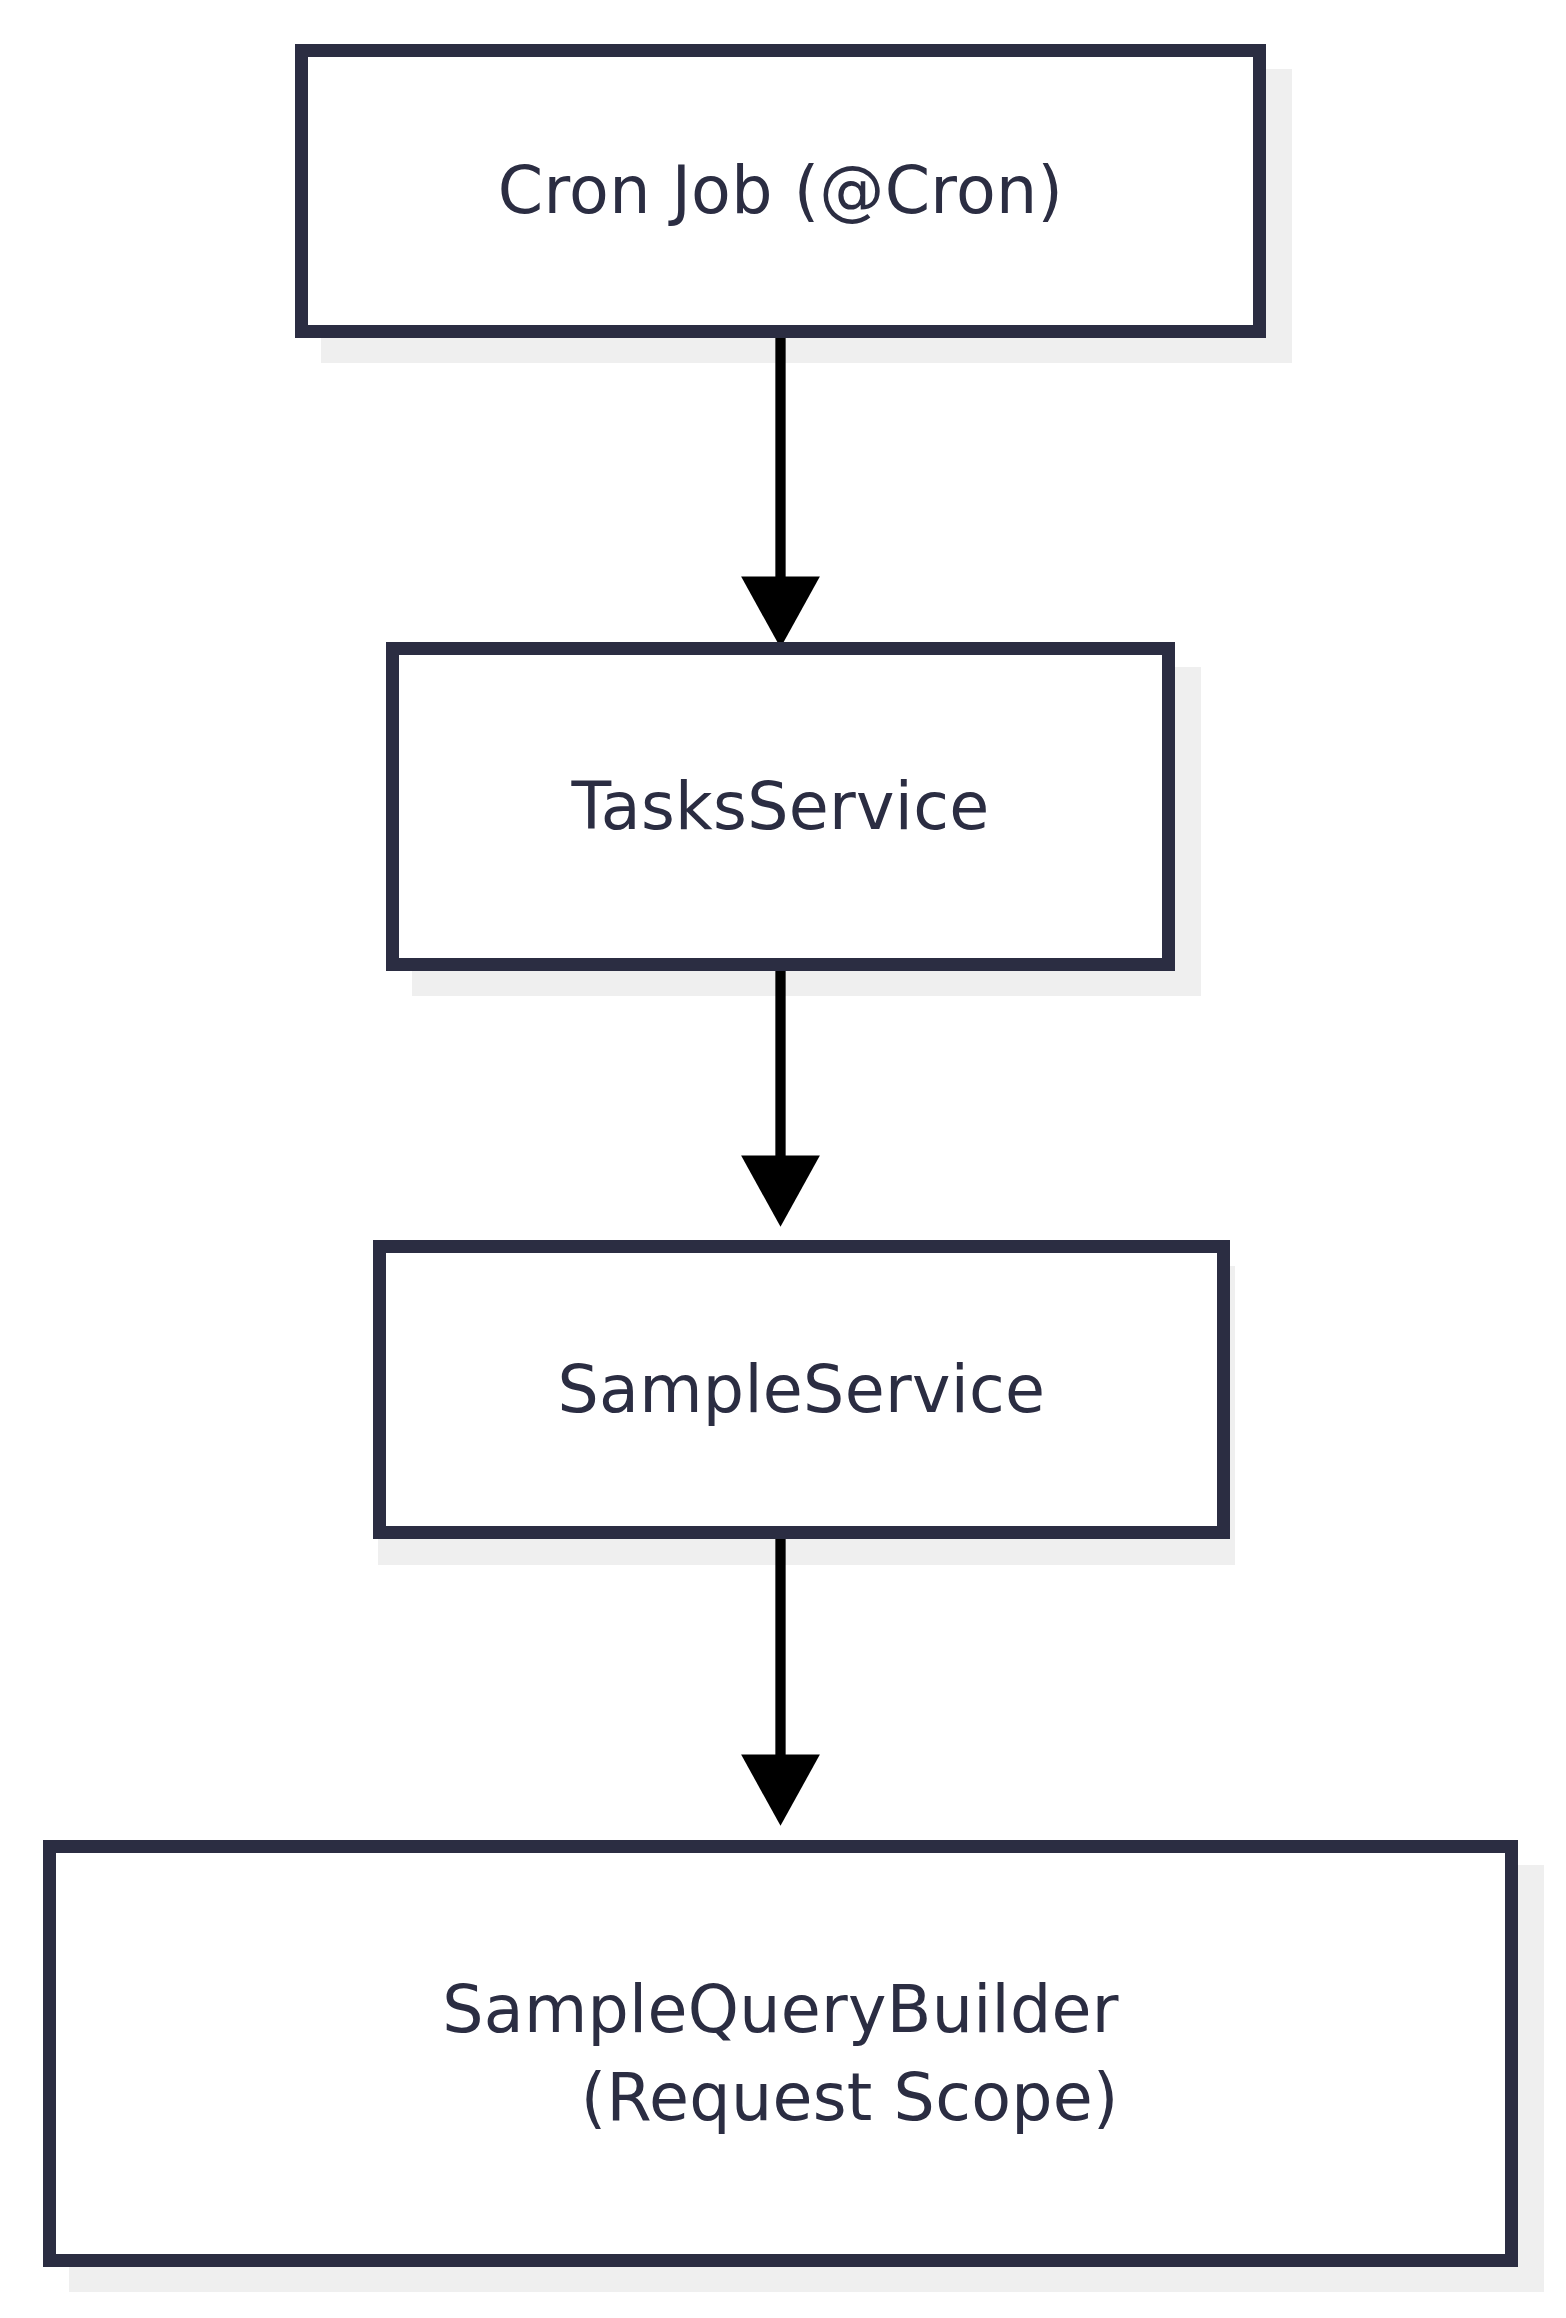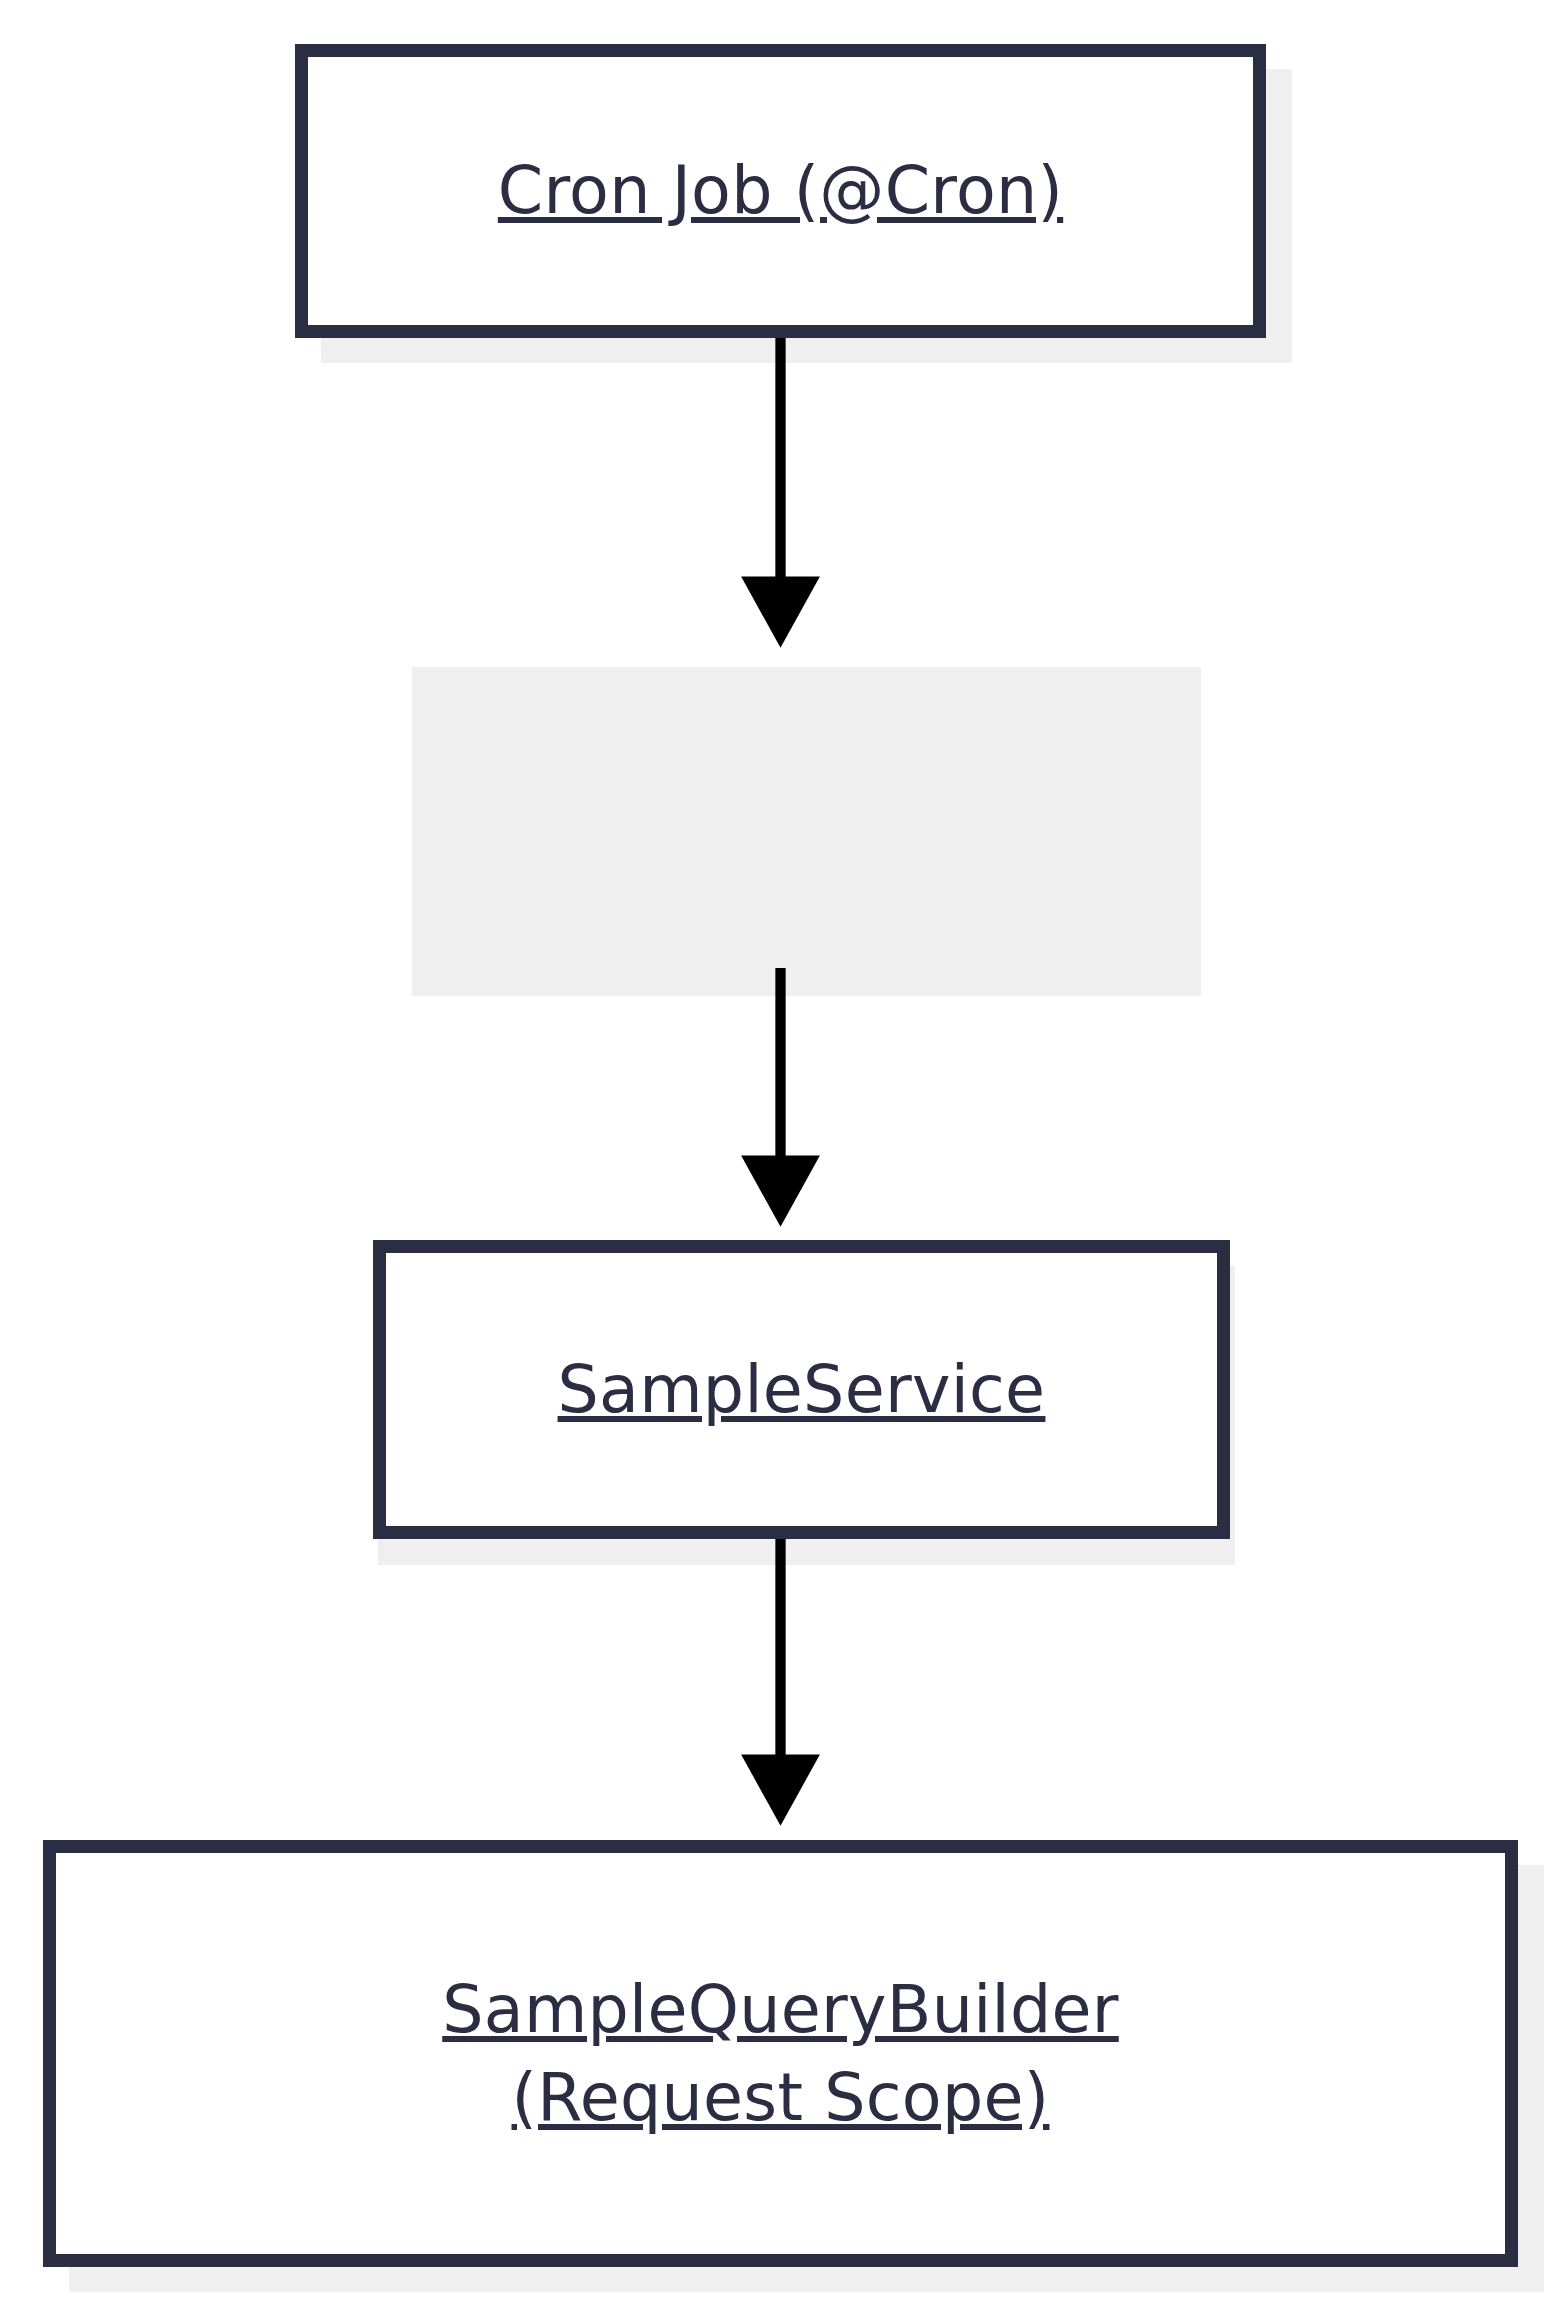--- a/index.html
+++ b/index.html
@@ -19,25 +19,24 @@
     overflow: hidden;
   }
   .node {
     position: absolute;
     box-sizing: border-box;
     background: #ffffff;
     border: 13.3px solid #2b2d42;
     display: flex;
     align-items: center;
     justify-content: center;
-    text-align: center;
+    text-align: right;
     color: #2b2d42;
     line-height: 1.35;
     z-index: 3;
-    text-decoration: underline;
   }
   .node-shadow {
     position: absolute;
     background: #efefef;
     z-index: 1;
   }
   .node-label {
     display: block;
     font-size: 65px;
     font-weight: 400;
@@ -94,20 +93,23 @@
 
   <svg class="edge" id="edge-3" viewBox="0 0 170 480" preserveAspectRatio="none">
     <line x1="85" y1="0" x2="85" y2="368" stroke="#000000" stroke-width="17"></line>
     <polygon points="85,478 20,360 150,360" fill="#000000"></polygon>
   </svg>
 
   <div class="node" id="node-cron-job">
     <span class="node-label">Cron Job (@Cron)</span>
   </div>
 
+  <div class="node" id="node-tasks-service">
+    <span class="node-label">TasksService</span>
+  </div>
 
   <div class="node" id="node-sample-service">
     <span class="node-label">SampleService</span>
   </div>
 
   <div class="node" id="node-query-builder">
     <span class="node-label">SampleQueryBuilder
 (Request Scope)</span>
   </div>
 

